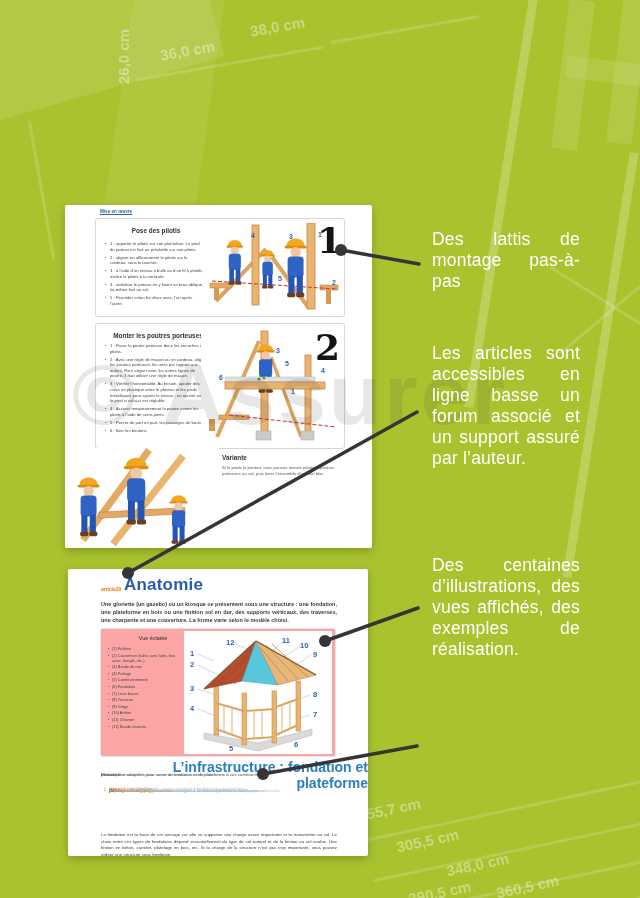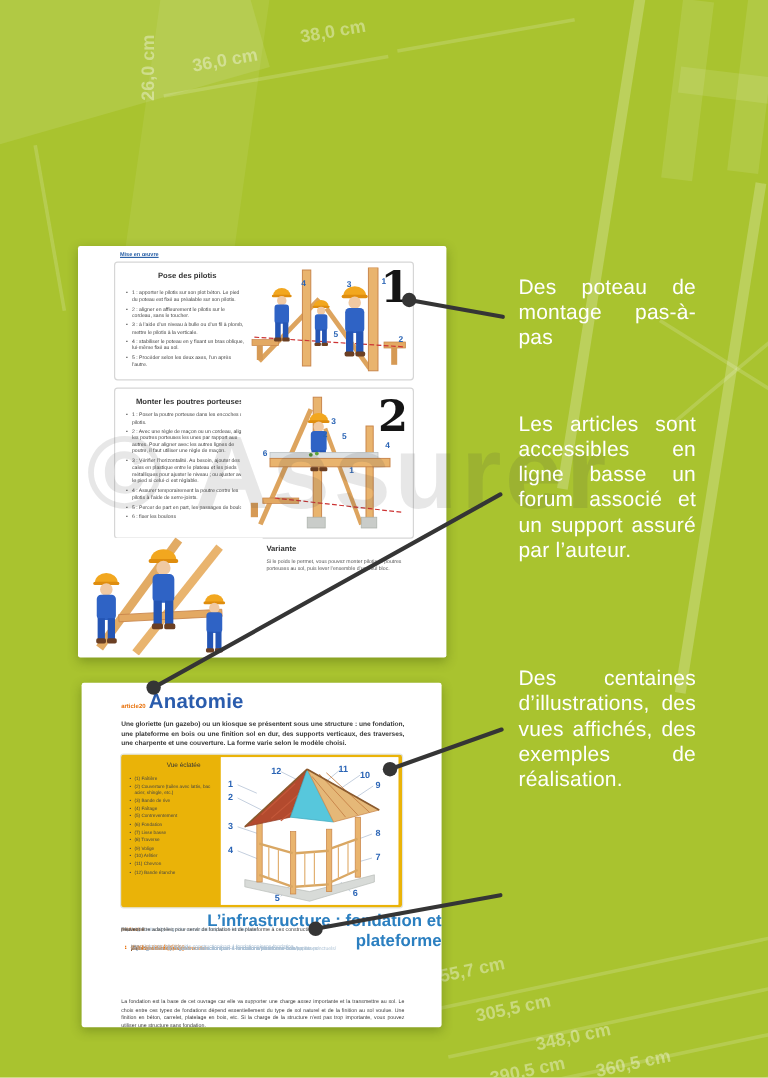--- a/index.html
+++ b/index.html
@@ -66,21 +66,21 @@
   .bignum{font-family:"DejaVu Serif","Liberation Serif",serif;font-weight:800;color:#141414;font-size:36px;line-height:1;}
   .p1 .bignum{left:221px;top:3px;}
   .p2 .bignum{left:219px;top:5px;}
   .illu3{left:6px;top:243px;width:148px;height:98px;}
   .var-title{left:157px;top:249px;font-size:6.4px;font-weight:bold;color:#333;}
   .var-text{left:157px;top:260px;width:116px;font-size:4.3px;color:#555;line-height:1.5;}
 
   .article-tag{left:33px;top:17px;font-size:5px;font-weight:bold;color:#e8720c;}
   .anatomie{left:56px;top:6px;font-size:17px;font-weight:bold;color:#2a5cad;letter-spacing:.2px;}
   .intro{left:33px;top:32px;width:236px;font-size:5.5px;font-weight:bold;color:#3a3a3a;text-align:justify;line-height:1.42;}
-  .vue-panel{left:32px;top:59px;width:234px;height:127px;background:#eab308;border-radius:3px;border:1px solid #e2e5e0;}
+  .vue-panel{left:32px;top:59px;width:234px;height:127px;background:#fca5a5;border-radius:3px;border:1px solid #e2e5e0;}
   .vue-title{left:22px;top:6px;width:60px;text-align:center;font-size:5.4px;color:#333;}
   .vue-list{left:7px;top:17px;width:72px;font-size:3.9px;color:#444;line-height:1.28;}
   .vue-list .vli{position:relative;margin-bottom:1.6px;padding-left:4px;}
   .vue-list .vli::before{content:"•";position:absolute;left:0;top:0;}
   .gazebo-box{left:83px;top:2px;width:148px;height:123px;background:#fff;}
   .infra-h{left:33px;top:190px;font-size:14px;font-weight:bold;color:#2b7fc0;text-align:right;}
   .infra-p1{left:33px;top:203px;width:236px;font-size:4.4px;color:#3a3a3a;line-height:1.45;}
   .infra-bullets{left:36px;top:217px;width:232px;font-size:4.2px;line-height:1.4;color:#3a3a3a;}
   .infra-bullets .ib{position:relative;margin-bottom:1.8px;padding-left:5px;}
   .infra-bullets .ib::before{content:"•";position:absolute;left:0;top:0;color:#e8720c;}
@@ -388,17 +388,17 @@
     <line x1="341" y1="250" x2="419" y2="264"></line>
       <circle cx="341" cy="250" r="6"></circle>
     <line x1="128" y1="573" x2="417" y2="412"></line>
       <circle cx="128" cy="573" r="6"></circle>
     <line x1="325" y1="641" x2="418" y2="608"></line>
       <circle cx="325" cy="641" r="6"></circle>
     <line x1="263" y1="774" x2="417" y2="746"></line>
       <circle cx="263" cy="774" r="6"></circle>
   </svg>
 
-  <div class="ann ann1">Des poteau de montage pas-à-pas</div>
+  <div class="ann ann1">Des lattis de montage pas-à-pas</div>
   <div class="ann ann2">Les articles sont accessibles en ligne basse un forum associé et un support assuré par l’auteur.</div>
   <div class="ann ann3">Des centaines d’illustrations, des vues affichés, des exemples de réalisation.</div>
 
 </div>
 
 </body></html>

